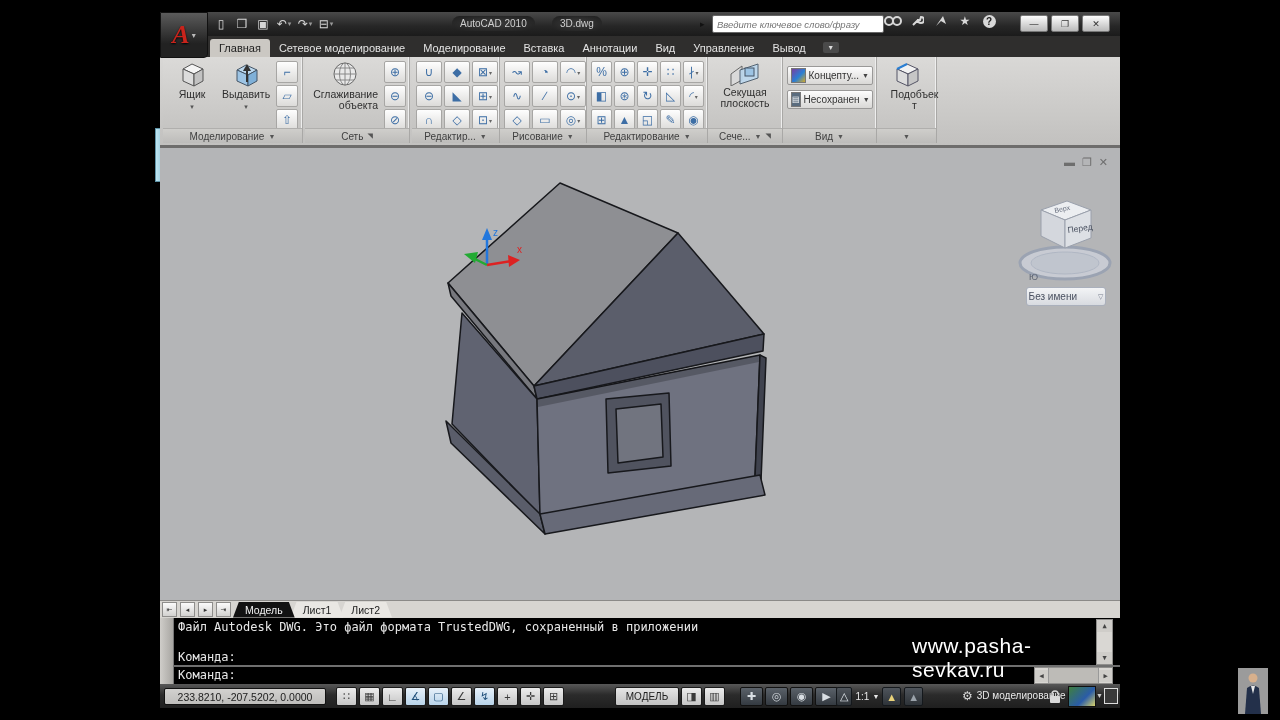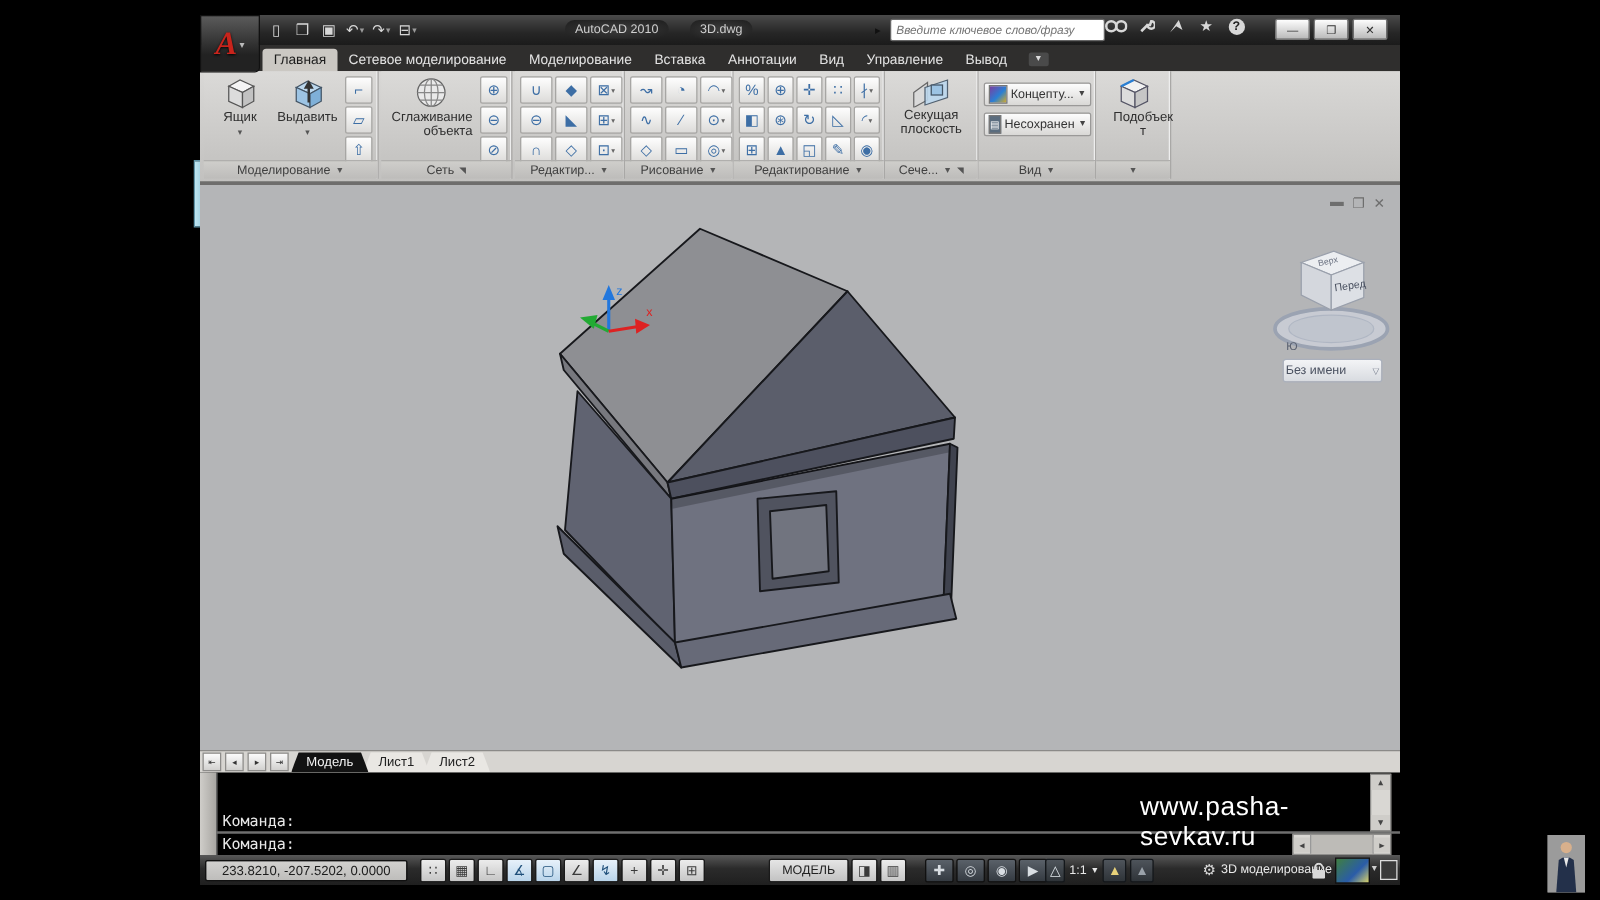--- a/index.html
+++ b/index.html
@@ -523,20 +523,21 @@
             <span>Лист1</span>
           </span>
           <span class="ltab">
             <span>Лист2</span>
           </span>
         </div>
     </div>
 
     <div id="cmd">
       <div id="cmdgutter"></div>
+      <div class="cline" style="top:2px;">Файл Autodesk DWG. Это файл формата TrustedDWG, сохраненный в приложении</div>
       <div class="cline" style="top:32px;">Команда:</div>
       <div id="cmddiv"></div>
       <div class="cline" style="top:50px;">Команда:</div>
       <div id="watermark">www.pasha-sevkav.ru</div>
       <div class="sbar" style="left:936px;top:1px;width:15px;height:44px;flex-direction:column;">
         <span class="sbtn" style="width:100%;">▲</span>
         <span class="sbtn" style="width:100%;">▼</span>
       </div>
       <div class="sbar" style="left:874px;top:49px;width:77px;height:15px;">
         <span class="sbtn">◀</span>

